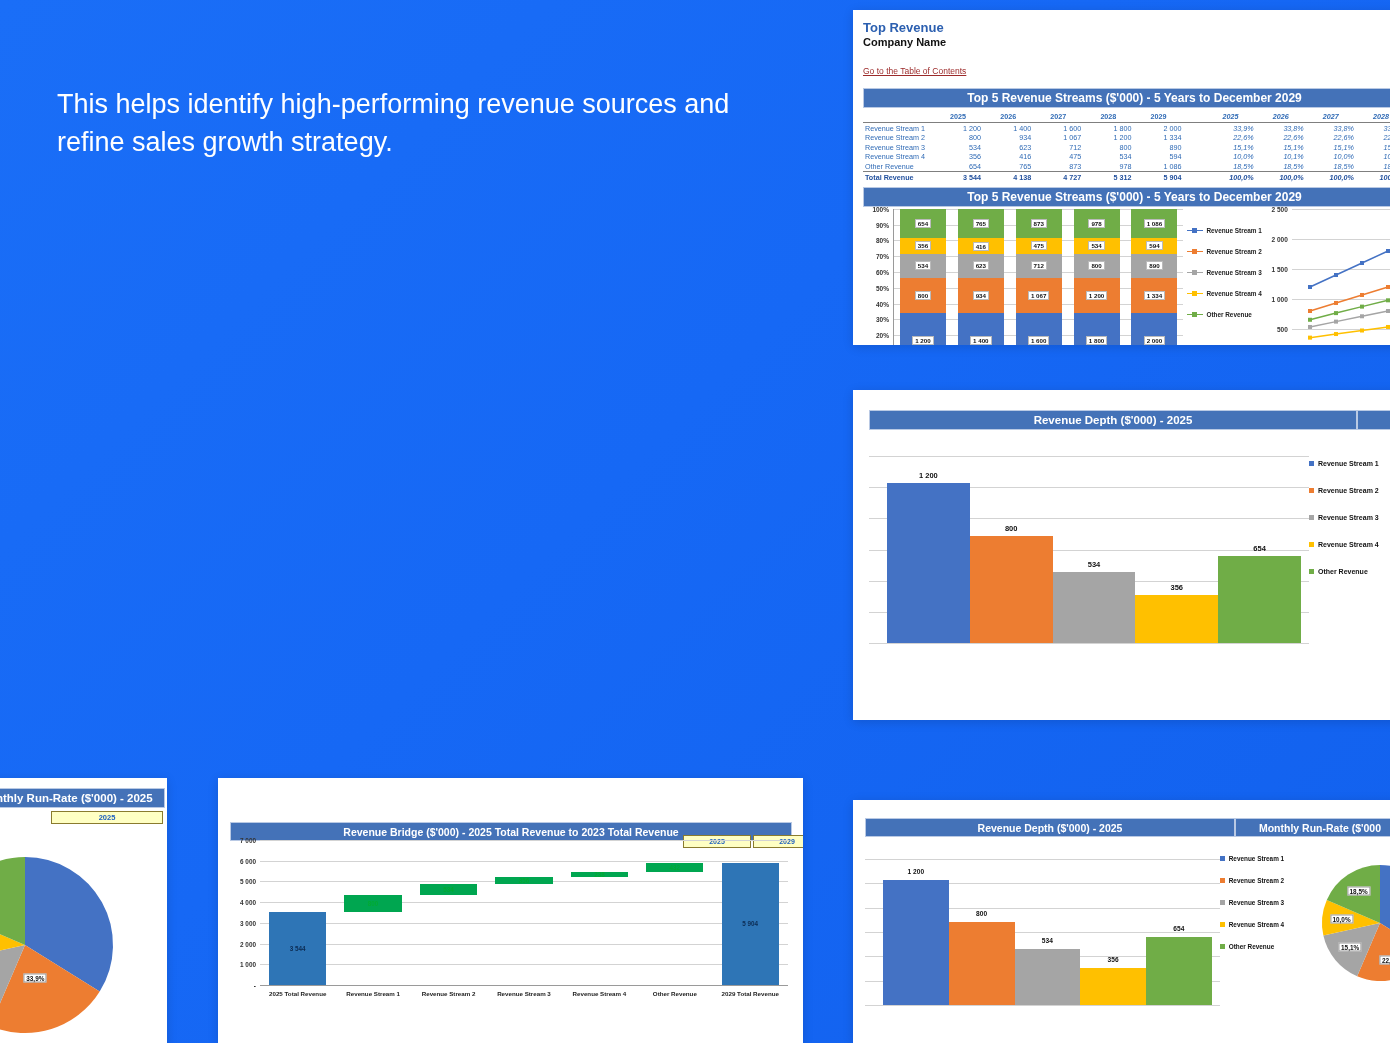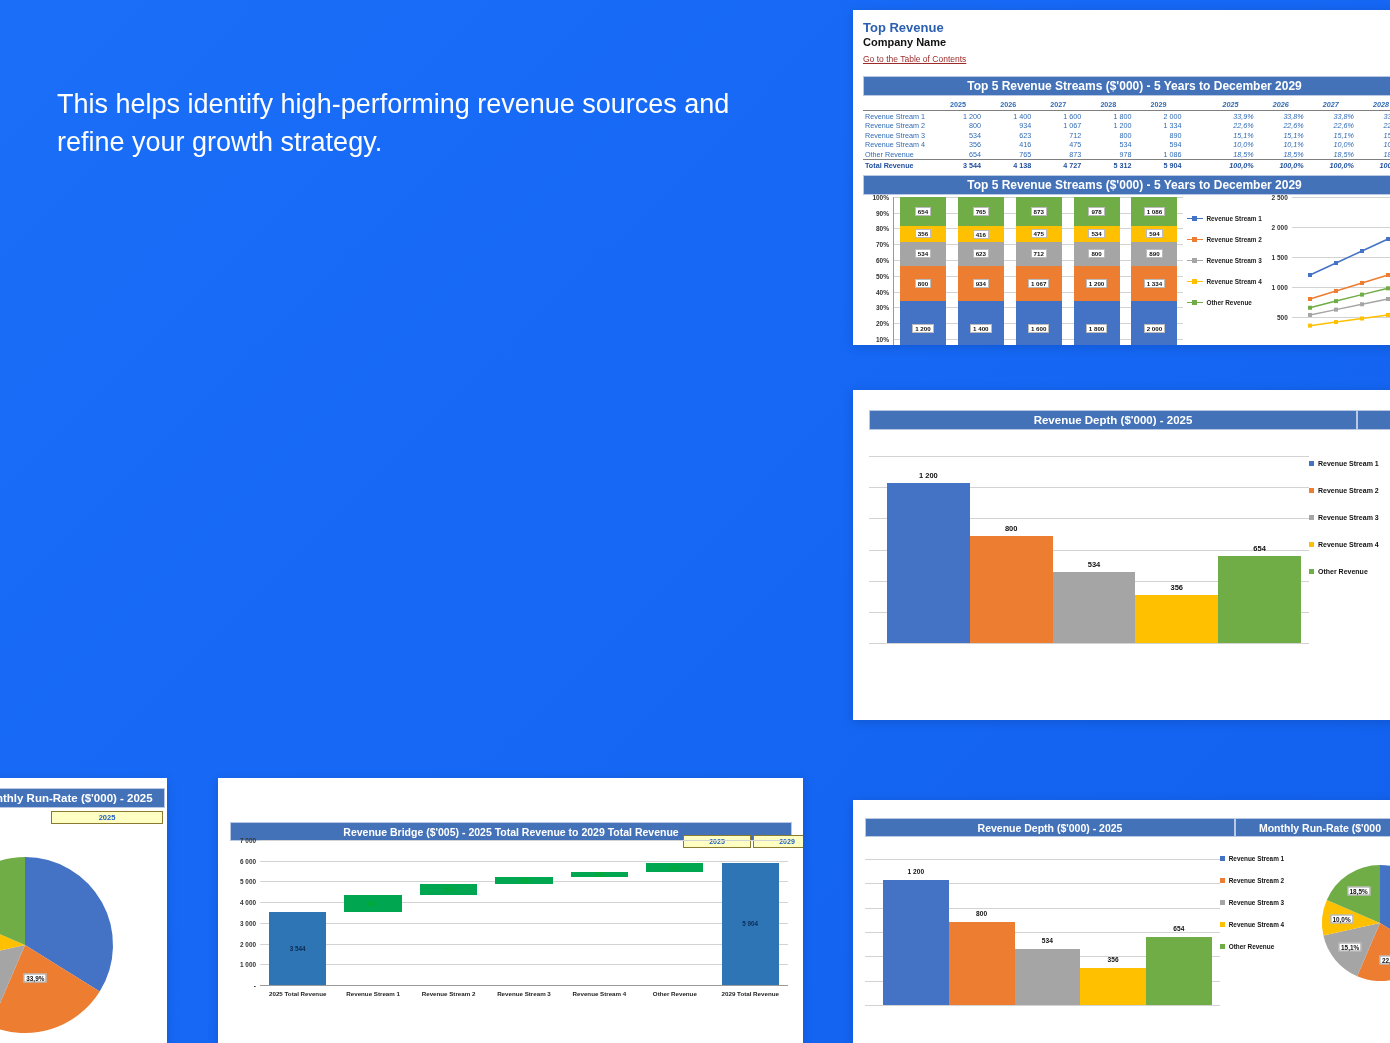--- a/index.html
+++ b/index.html
@@ -29,21 +29,21 @@
   
   .panel { position: absolute; background: #fff; overflow: hidden;
            box-shadow: 0 2px 10px rgba(0,0,0,.14); }
   .xl-band { background: #4472b8; color: #fff; font-weight: 700;
              text-align: center; border: 1px solid #b9c9e4; }
 
   
   #panelA { left: 853px; top: 10px; width: 560px; height: 335px; padding: 10px 0 0 10px; }
   .hdrTitle { color: #2b5fb0; font-weight: 700; font-size: 13px; }
   .hdrSub { color: #111; font-weight: 700; font-size: 11px; margin-top: 1px; }
-  .hdrLink { color: #9c2a2a; font-size: 8.5px; text-decoration: underline; margin-top: 6px; display:inline-block;text-align:right;}
+  .hdrLink { color: #9c2a2a; font-size: 8.5px; text-decoration: underline; margin-top: 18px; display:inline-block;text-align:right;}
   #panelA .xl-band.t1 { margin: 10px 0 0 0; width: 543px; font-size: 12px; padding: 2px 0; }
   .tblWrap { width: 543px; margin-top: 4px; }
   table.xl { border-collapse: collapse; font-size: 7.2px; color: #2f6ab5; width: 543px; table-layout: fixed;}
   table.xl td { padding: 0.3px 2px; white-space: nowrap; }
   table.xl td.lbl { text-align: left; width: 70px; }
   table.xl td.num { text-align: right; }
   table.xl td.gap { width: 22px; }
   table.xl tr.hdr td { font-weight: 700; text-align: center; border-bottom: 1.2px solid #7f7f7f; padding-bottom:1px; }
   table.xl tr.tot td { font-weight: 700; border-top: 1.2px solid #7f7f7f; color:#1f4e9c; }
   table.xl tr.numlast td.num, table.xl tr.numlast td.pct { border-bottom: 1px solid #7f7f7f; }
@@ -140,21 +140,21 @@
             font-size: 6.4px; font-weight: 700; color: #111; padding: 0 1.5px;
             transform: translate(-50%,-50%); white-space: nowrap; }
 </style>
 </head>
 <body>
 
 <div id="root">
 
   <div class="promo">
 
-    <p class="promo-p second">This helps identify high-performing revenue sources and refine your growth strategy.</p>
+    <p class="promo-p second">This helps identify high-performing revenue sources and refine sales growth strategy.</p>
   </div>
 
   <div class="panel" id="panelA">
     <div class="hdrTitle">Top Revenue</div>
     <div class="hdrSub">Company Name</div>
     <a class="hdrLink" href="#">Go to the Table of Contents</a>
 
     <div class="xl-band t1">Top 5 Revenue Streams ($'000) - 5 Years to December 2029</div>
 
     <div class="tblWrap">
@@ -541,21 +541,21 @@
           <path d="M105,105 L19.08512121684825,124.04294104586631 A88,88 0 0,1 24.27823115868553,69.95722563595467 Z" fill="#ffc000"></path>
           <path d="M105,105 L24.27823115868553,69.95722563595467 A88,88 0 0,1 104.99999999999999,17 Z" fill="#70ad47"></path>
         </svg>
       <div id="pieLeftLabels">
           <div class="pieLbl" style="left:115.31649080116352px;top:137.95158540898018px">33,9%</div>
         </div>
     </div>
   </div>
 
   <div class="panel" id="panelD">
-    <div class="xl-band">Revenue Bridge ($'005) - 2025 Total Revenue to 2029 Total Revenue</div>
+    <div class="xl-band">Revenue Bridge ($'000) - 2025 Total Revenue to 2023 Total Revenue</div>
     <div class="wfSpin" style="left:465px; width:68px;">2025</div>
     <div class="wfSpin" style="left:535px; width:68px;">2029</div>
 
     <div class="wfChart">
       <div class="wf-ylabels" id="wfY">
           <span style="top:0px">7 000</span>
           <span style="top:20.71428571428571px">6 000</span>
           <span style="top:41.42857142857142px">5 000</span>
           <span style="top:62.14285714285714px">4 000</span>
           <span style="top:82.85714285714285px">3 000</span>

